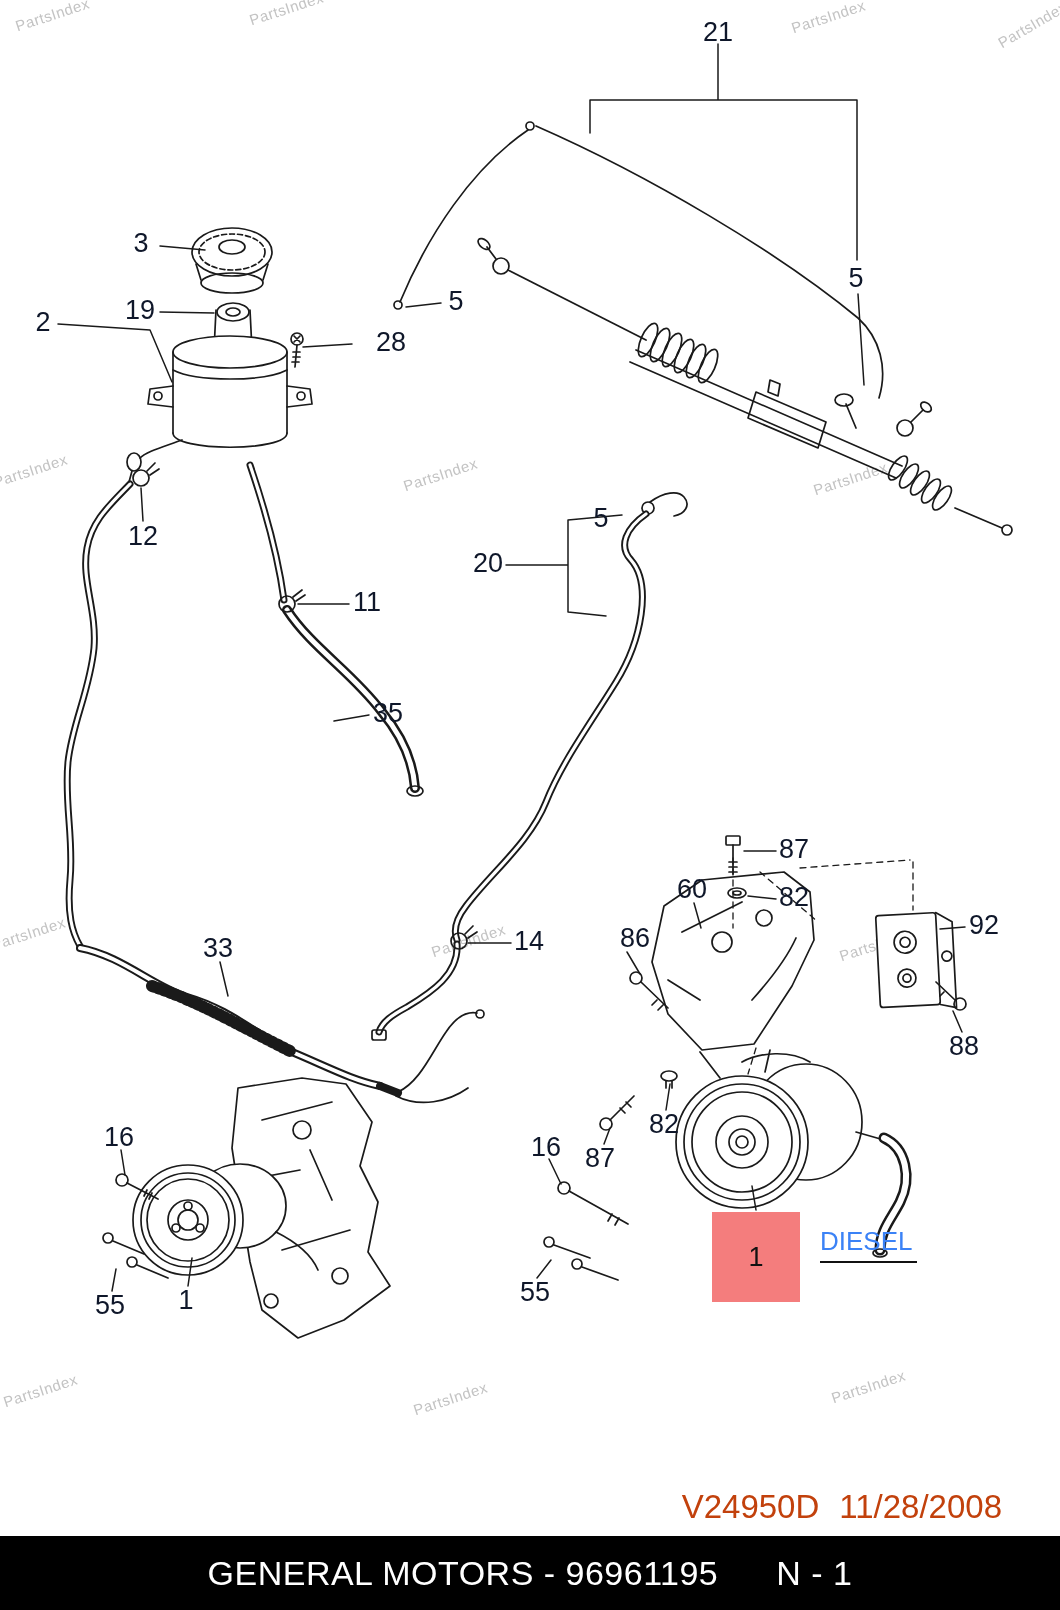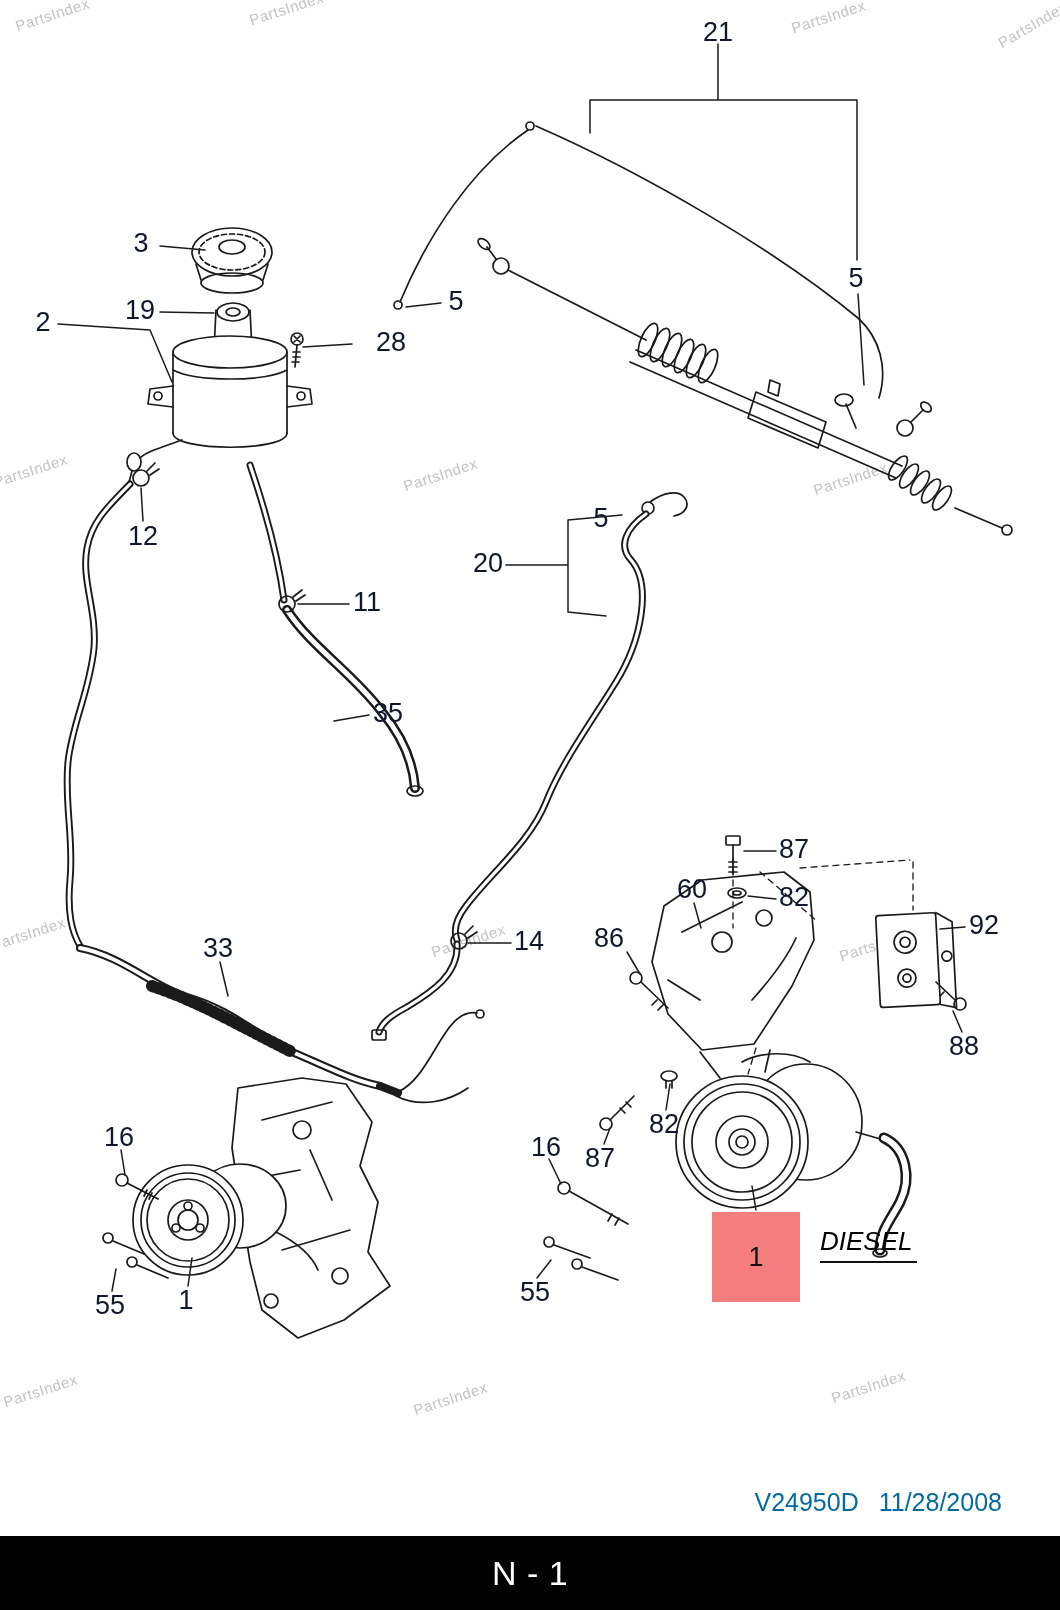--- a/index.html
+++ b/index.html
@@ -16,25 +16,25 @@
   .callout{
     position:absolute;transform:translate(-50%,-50%);
     font-size:27px;color:#0f172a;white-space:nowrap;
   }
   .highlight-box{
     position:absolute;left:712px;top:1212px;width:88px;height:90px;
     background:#f47d7d;display:flex;align-items:center;justify-content:center;
     font-size:27px;color:#111;cursor:pointer;
   }
   .diesel-label{
-    position:absolute;left:820px;top:1226px;font-size:26px;color:#000000;
-    border-bottom:2px solid #111;padding:0 4px 4px 0;font-style:italic;
+    position:absolute;left:820px;top:1226px;font-size:26px;color:#3b82f6;
+    border-bottom:2px solid #111;padding:0 4px 4px 0;
   }
   .docref{
-    position:absolute;right:58px;top:1488px;font-size:25px;color:#0369a1;
+    position:absolute;right:58px;top:1488px;font-size:33px;color:#c2410c;
     display:flex;gap:20px;
   }
   .footer{
     position:absolute;left:0;bottom:0;width:100%;height:74px;background:#000;
     color:#fff;display:flex;align-items:center;justify-content:center;gap:58px;
     font-size:34px;letter-spacing:.5px;
   }
 </style>
 </head>
 <body>
@@ -279,36 +279,37 @@
   <div class="callout" style="left:143px;top:536px">12</div>
   <div class="callout" style="left:367px;top:602px">11</div>
   <div class="callout" style="left:488px;top:563px">20</div>
   <div class="callout" style="left:601px;top:518px">5</div>
   <div class="callout" style="left:388px;top:713px">35</div>
   <div class="callout" style="left:218px;top:948px">33</div>
   <div class="callout" style="left:529px;top:941px">14</div>
   <div class="callout" style="left:794px;top:849px">87</div>
   <div class="callout" style="left:692px;top:889px">60</div>
   <div class="callout" style="left:794px;top:897px">82</div>
-  <div class="callout" style="left:609px;top:938px">86</div>
+  <div class="callout" style="left:635px;top:938px">86</div>
   <div class="callout" style="left:984px;top:925px">92</div>
   <div class="callout" style="left:964px;top:1046px">88</div>
   <div class="callout" style="left:664px;top:1124px">82</div>
   <div class="callout" style="left:600px;top:1158px">87</div>
   <div class="callout" style="left:546px;top:1147px">16</div>
   <div class="callout" style="left:119px;top:1137px">16</div>
   <div class="callout" style="left:110px;top:1305px">55</div>
   <div class="callout" style="left:186px;top:1300px">1</div>
   <div class="callout" style="left:535px;top:1292px">55</div>
 
   <div class="highlight-box" style="background: rgb(244, 125, 125);">1</div>
   <div class="diesel-label">DIESEL</div>
 
   <div class="docref">
     <span>V24950D</span>
     <span>11/28/2008</span>
   </div>
 
   <div class="footer">
+    <span>GENERAL MOTORS - 96961195</span>
     <span>N - 1</span>
   </div>
 
 </div>
 
 </body></html>

